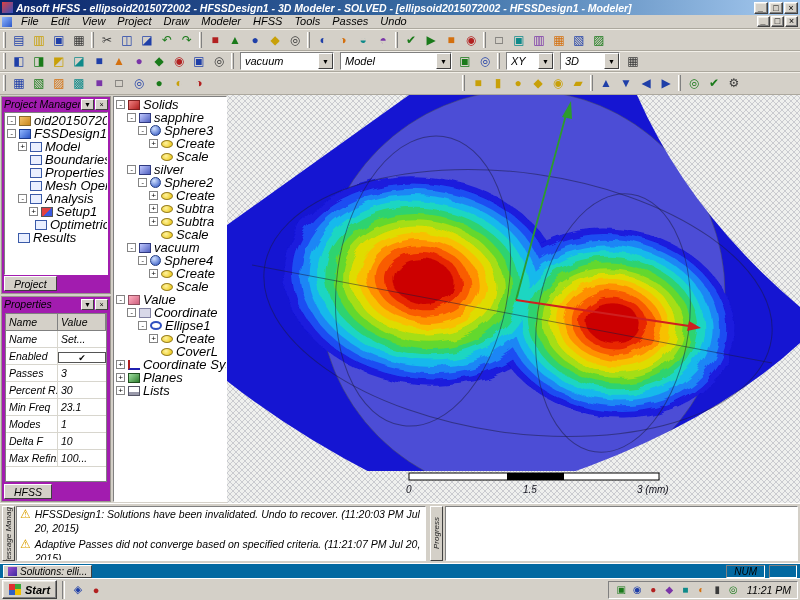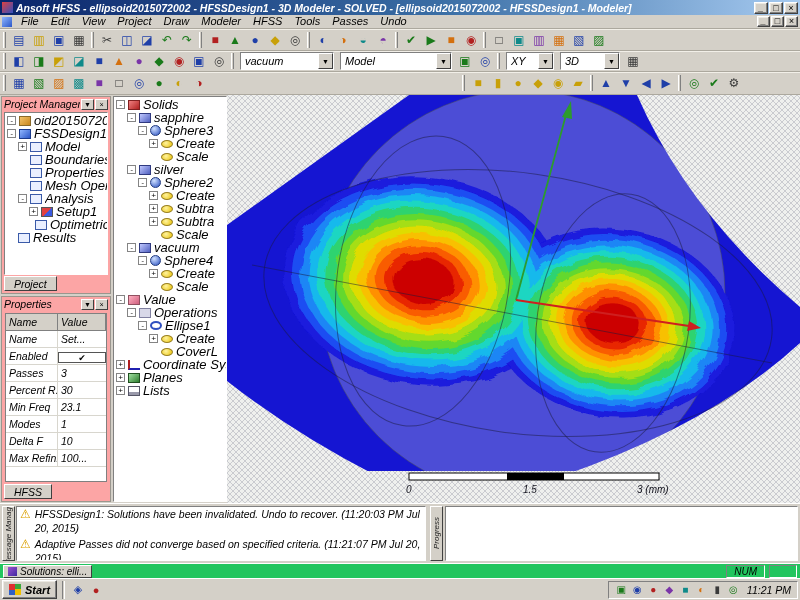--- a/index.html
+++ b/index.html
@@ -34,21 +34,21 @@
   .tbtn{width:20px;height:18px;display:flex;align-items:center;justify-content:center;flex:0 0 auto;}
   .tglyph{font-size:12px;line-height:12px;}
   .c-b{color:#1f3fa8}.c-g{color:#1a7a1a}.c-r{color:#b22020}.c-y{color:#c8a008}.c-o{color:#d4700f}.c-t{color:#0f8a8a}.c-p{color:#7a35a8}.c-k{color:#3a3a3a}
   .combo{height:18px;background:#fff;border:1px solid;border-color:#808080 #fff #fff #808080;display:flex;align-items:center;margin:0 3px;flex:0 0 auto;}
   .cval{flex:1;padding:0 4px;font-size:11px;white-space:nowrap;overflow:hidden;}
   .cbtn{width:15px;height:16px;font-size:7px;line-height:15px;text-align:center;border:1px solid;border-color:#fff #404040 #404040 #fff;background:#d4d0c8;flex:0 0 auto;}
   .tbspacer{flex:1;}
   .endpad{width:55px;flex:0 0 auto;}
 
   
-  .dock{position:absolute;background:#fca5a5;border:1px solid #9a968e;}
+  .dock{position:absolute;background:#a21caf;border:1px solid #9a968e;}
   #pm{left:1px;top:96px;width:110px;height:198px;}
   #props{left:1px;top:296px;width:110px;height:206px;}
   .phead{height:14px;display:flex;align-items:center;padding:0 2px;font-size:10.5px;gap:1px;}
   .ptitle{flex:1;white-space:nowrap;overflow:hidden;}
   .pbtn{width:13px;height:11px;font-size:7px;line-height:10px;text-align:center;flex:0 0 auto;background:#d4d0c8;border:1px solid;border-color:#fff #404040 #404040 #fff;}
   .pbody{position:absolute;left:2px;right:2px;top:15px;bottom:18px;background:#fff;border:1px solid;border-color:#808080 #fff #fff #808080;overflow:hidden;}
   .ptabrow{position:absolute;left:2px;bottom:1px;height:16px;}
   .ptab{display:inline-block;height:15px;line-height:14px;padding:0 9px;background:#d4d0c8;border:1px solid;border-color:#fff #404040 #404040 #fff;font-size:10.5px;}
 
   
@@ -95,21 +95,21 @@
   #progpanel{position:absolute;left:428px;top:503px;width:372px;height:60px;background:#d4d0c8;border-top:1px solid #fff;}
   .vstrip{position:absolute;left:2px;top:2px;bottom:2px;width:13px;background:#d4d0c8;border:1px solid;border-color:#fff #404040 #404040 #fff;display:flex;align-items:center;justify-content:center;overflow:hidden;}
   .vstrip span{writing-mode:vertical-rl;transform:rotate(180deg);font-size:8px;white-space:nowrap;color:#222;}
   .msgarea{position:absolute;left:16px;top:2px;right:2px;bottom:2px;background:#fff;border:1px solid;border-color:#808080 #fff #fff #808080;overflow:hidden;padding:1px 3px;}
   .progarea{position:absolute;left:17px;top:2px;right:2px;bottom:2px;background:#fff;border:1px solid;border-color:#808080 #fff #fff #808080;}
   .msg{display:flex;gap:4px;margin-bottom:3px;font-size:10.5px;line-height:1.3;align-items:flex-start;}
   .warn{color:#dba000;font-size:12px;line-height:12px;flex:0 0 auto;}
   .mtext{flex:1;}
 
   
-  #statusbar{position:absolute;left:0;top:563px;width:800px;height:15px;background:#22c55e;border-top:1px solid #fff;display:flex;align-items:center;padding:0 3px;gap:4px;}
+  #statusbar{position:absolute;left:0;top:563px;width:800px;height:15px;background:#0369a1;border-top:1px solid #fff;display:flex;align-items:center;padding:0 3px;gap:4px;}
   .chip{display:flex;align-items:center;gap:3px;height:13px;padding:0 4px;background:#d4d0c8;border:1px solid;border-color:#fff #404040 #404040 #fff;font-size:10px;flex:0 0 auto;}
   .chip-icon{width:9px;height:9px;background:linear-gradient(135deg,#9a50d0,#4028a0);}
   .sspacer{flex:1;}
   .scell{height:13px;border:1px solid;border-color:#808080 #fff #fff #808080;padding:0 7px;font-size:10px;line-height:12px;flex:0 0 auto;}
 
   
   #taskbar{position:absolute;left:0;top:578px;width:800px;height:22px;background:#d4d0c8;border-top:1px solid #fff;display:flex;align-items:center;padding:0 2px;gap:2px;}
   .startbtn{height:19px;display:flex;align-items:center;gap:4px;padding:0 6px;font-weight:bold;font-size:11px;background:#d4d0c8;border:1px solid;border-color:#fff #404040 #404040 #fff;box-shadow:inset -1px -1px 0 #808080, inset 1px 1px 0 #ece9e2;flex:0 0 auto;}
   .winflag{width:12px;height:11px;background:conic-gradient(#3aa83a 0 25%,#f0c000 0 50%,#3060c8 0 75%,#e03030 0);flex:0 0 auto;}
   .tdiv{width:3px;height:18px;border-left:1px solid #808080;border-right:1px solid #fff;margin:0 3px;flex:0 0 auto;}
@@ -657,21 +657,21 @@
 
         <div class="trow" style="padding-left: 2px;">
           <span class="exp">-</span>
           <span class="ti ic-sheets"></span>
           <span class="tl">Value</span>
         </div>
 
         <div class="trow" style="padding-left: 13px;">
           <span class="exp">-</span>
           <span class="ti ic-unass"></span>
-          <span class="tl">Operations</span>
+          <span class="tl">Coordinate</span>
         </div>
 
         <div class="trow" style="padding-left: 24px;">
           <span class="exp">-</span>
           <span class="ti ic-ellipse"></span>
           <span class="tl">Ellipse1</span>
         </div>
 
         <div class="trow" style="padding-left: 35px;">
           <span class="exp">+</span>

